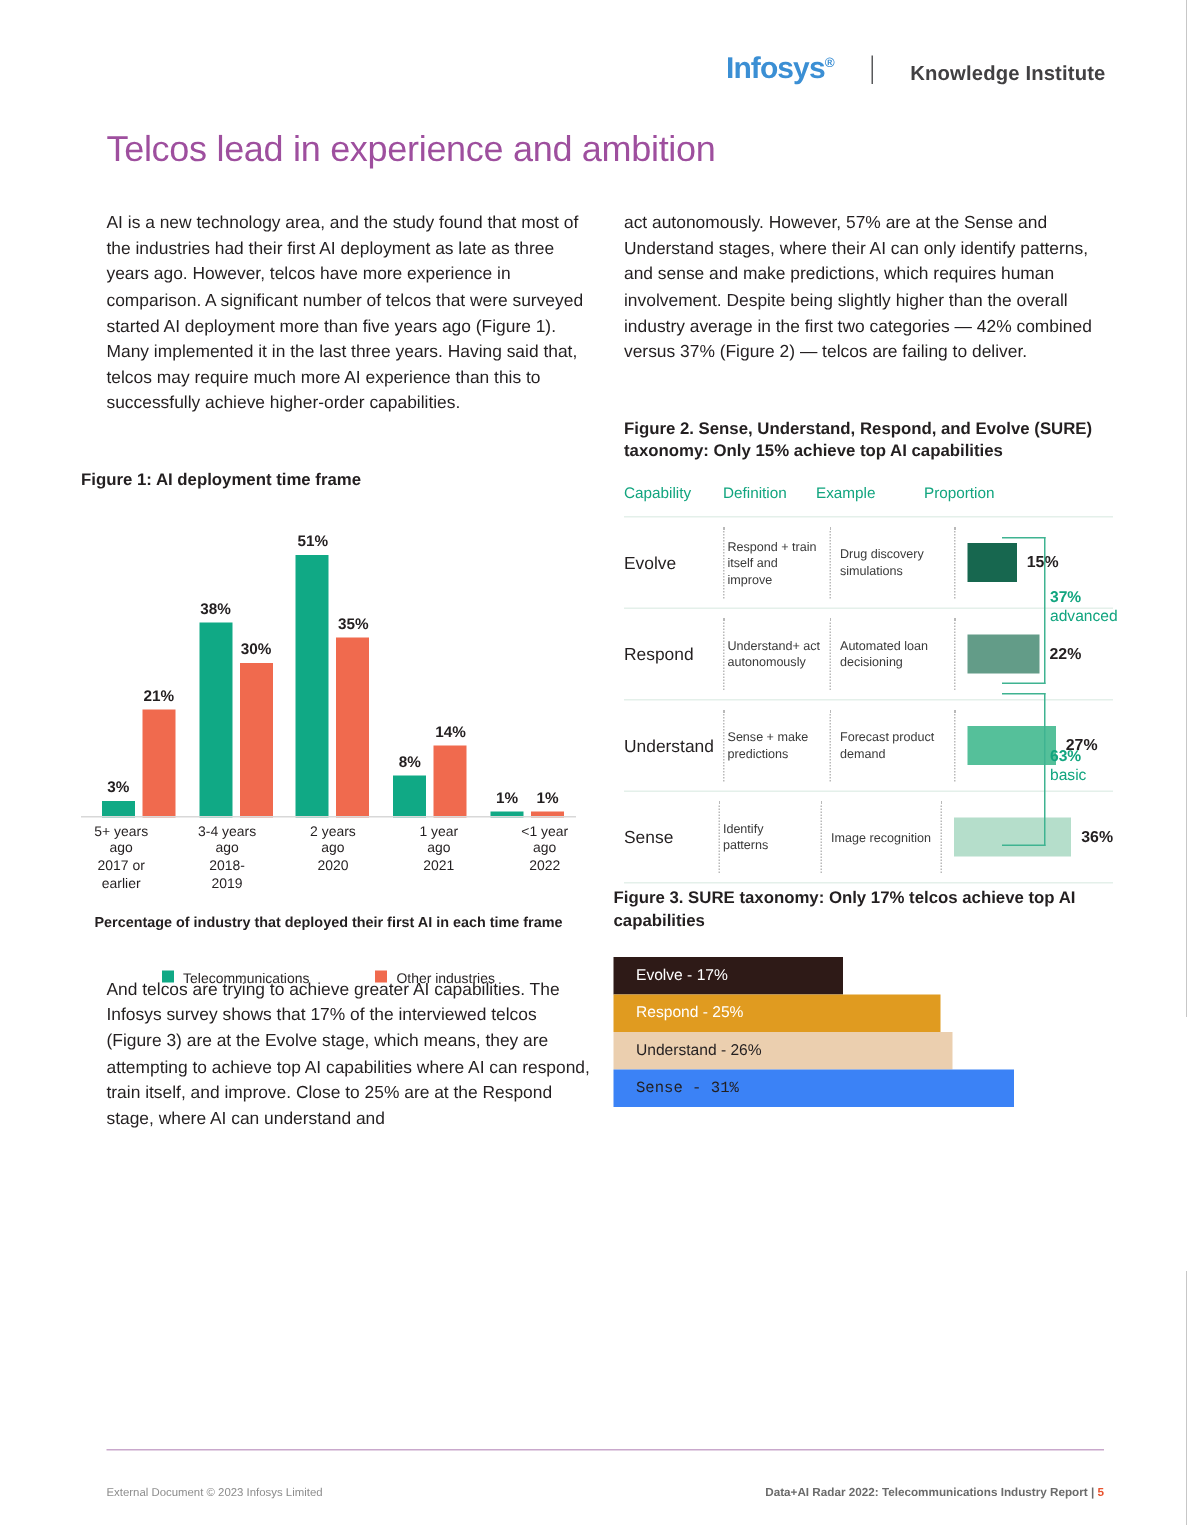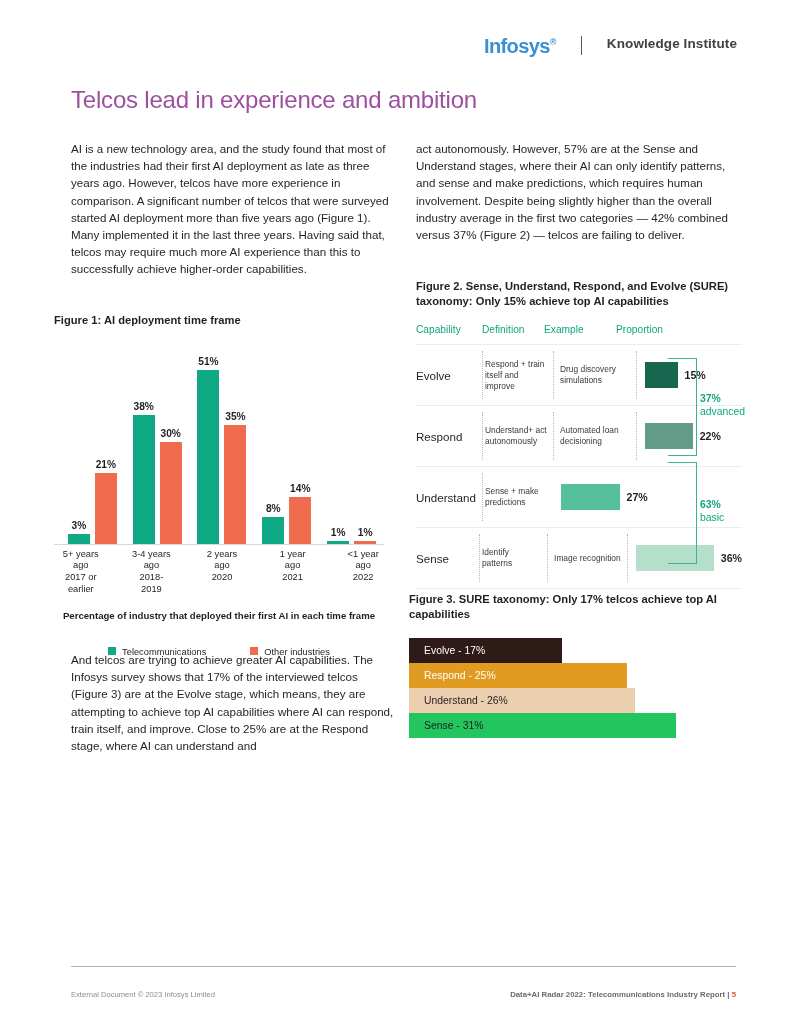--- a/index.html
+++ b/index.html
@@ -3,21 +3,21 @@
 <meta charset="utf-8">
 <style>
   html,body{margin:0;padding:0;background:#9b9b9b;}
   body{font-family:"Liberation Sans",sans-serif;}
   .page{
     position:relative;width:791px;height:1024px;background:#ffffff;
     margin:0 auto;overflow:hidden;
   }
 
   
-  .brand{position:absolute;right:54px;top:36px;display:flex;align-items:flex-start;gap:25px;}
+  .brand{position:absolute;right:54px;top:36px;display:flex;align-items:flex-end;gap:25px;}
   .brand-infosys{
     font-family:"Liberation Sans",sans-serif;font-size:20px;font-weight:700;
     color:#3b8fd4;letter-spacing:-.6px;line-height:1;position:relative;
   }
   .brand-infosys sup{font-size:9px;vertical-align:super;}
   .brand-divider{width:1px;height:19px;background:#58595b;}
   .brand-ki{font-size:13.5px;color:#414042;font-weight:600;letter-spacing:.1px;}
 
   
   .page-title{
@@ -233,20 +233,21 @@
             <div class="f2-c-def">Understand+ act autonomously</div>
             <div class="f2-c-ex">Automated loan decisioning</div>
             <div class="f2-c-prop">
               <div class="f2-pbar" style="background: rgb(99, 156, 136); width: 47.6667px;"></div>
               <div class="f2-pval">22%</div>
             </div>
           </div>
           <div class="f2-row">
             <div class="f2-c-cap">Understand</div>
             <div class="f2-c-def">Sense + make predictions</div>
+            <div class="f2-c-ex">Forecast product demand</div>
             <div class="f2-c-prop">
               <div class="f2-pbar" style="background: rgb(85, 192, 154); width: 58.5px;"></div>
               <div class="f2-pval">27%</div>
             </div>
           </div>
           <div class="f2-row">
             <div class="f2-c-cap">Sense</div>
             <div class="f2-c-def">Identify patterns</div>
             <div class="f2-c-ex">Image recognition</div>
             <div class="f2-c-prop">
@@ -279,21 +280,21 @@
     <div class="f3-chart" id="f3-chart">
         <div class="f3-bar" style="background: rgb(46, 26, 23); color: rgb(255, 255, 255); width: 138.194px;">
           <span>Evolve - 17%</span>
         </div>
         <div class="f3-bar" style="background: rgb(224, 155, 32); color: rgb(255, 255, 255); width: 203.226px;">
           <span>Respond - 25%</span>
         </div>
         <div class="f3-bar" style="background: rgb(235, 207, 175); color: rgb(35, 31, 32); width: 211.355px;">
           <span>Understand - 26%</span>
         </div>
-        <div class="f3-bar" style="background: #22c55e; color: rgb(35, 31, 32); width: 252px;">
+        <div class="f3-bar" style="background: #3b82f6; color: rgb(35, 31, 32); width: 252px; font-family: Liberation Mono, monospace;">
           <span>Sense - 31%</span>
         </div>
       </div>
   </div>
 
   <div class="footer-rule"></div>
   <div class="footer">
     <div class="footer-left">External Document © 2023 Infosys Limited</div>
     <div class="footer-right"><span>Data+AI Radar 2022: Telecommunications Industry Report  |</span> <span class="pg">5</span></div>
   </div>

